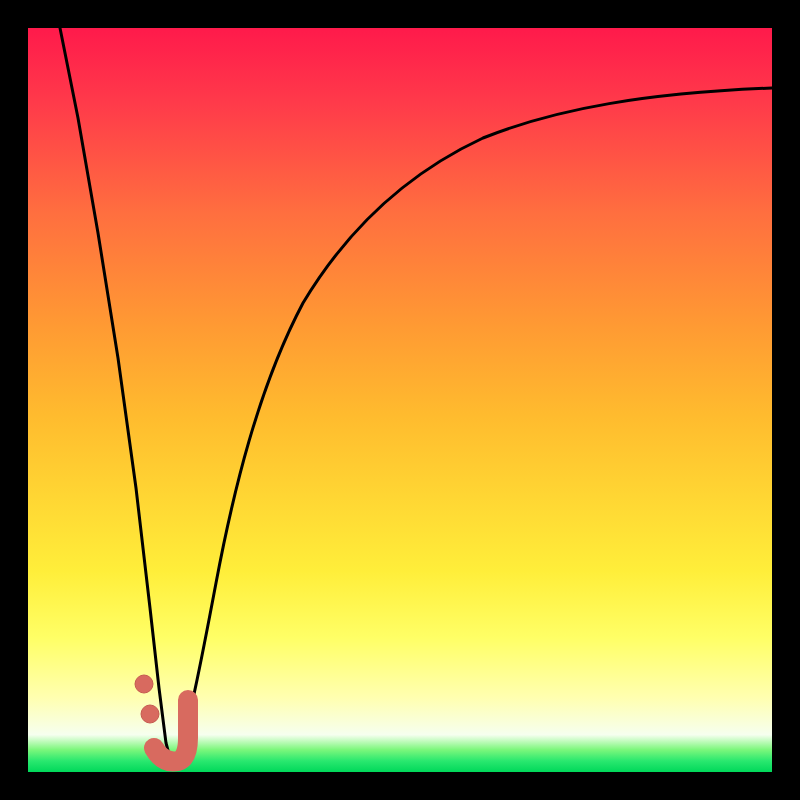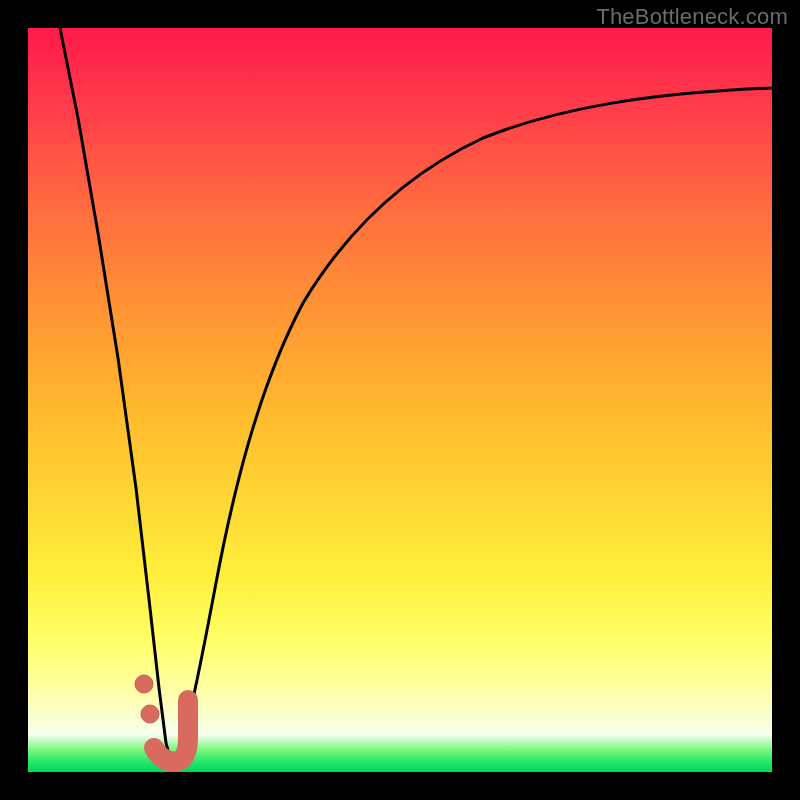--- a/index.html
+++ b/index.html
@@ -88,14 +88,13 @@
 
     <circle cx="116" cy="656" r="9" fill="#d86a5f" stroke="#c55a50" stroke-width="1"></circle>
     <circle cx="122" cy="686" r="9" fill="#d86a5f" stroke="#c55a50" stroke-width="1"></circle>
 
     <path d="M 126 720
              Q 135 736 150 733
              Q 160 730 160 710
              L 160 672" fill="none" stroke="#d86a5f" stroke-width="20" stroke-linecap="round" stroke-linejoin="round"></path>
   </svg>
 
-  <div class="watermark">TheBottleneck.com</div>
 </div>
 
 </body></html>

